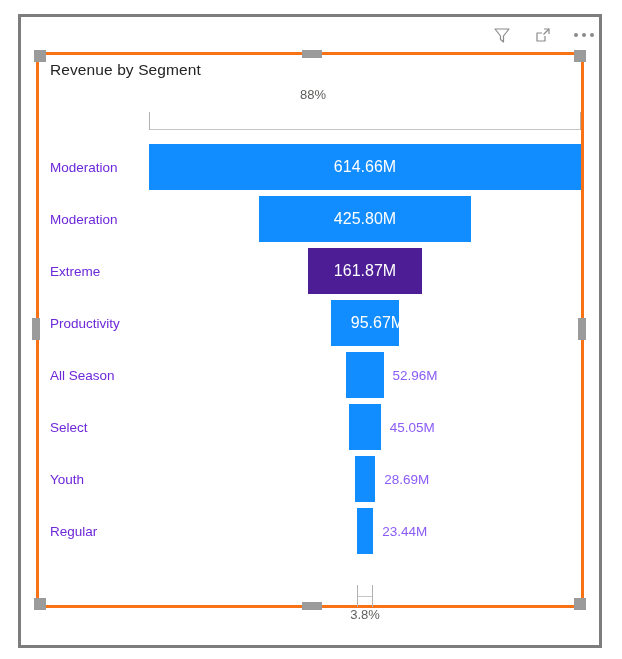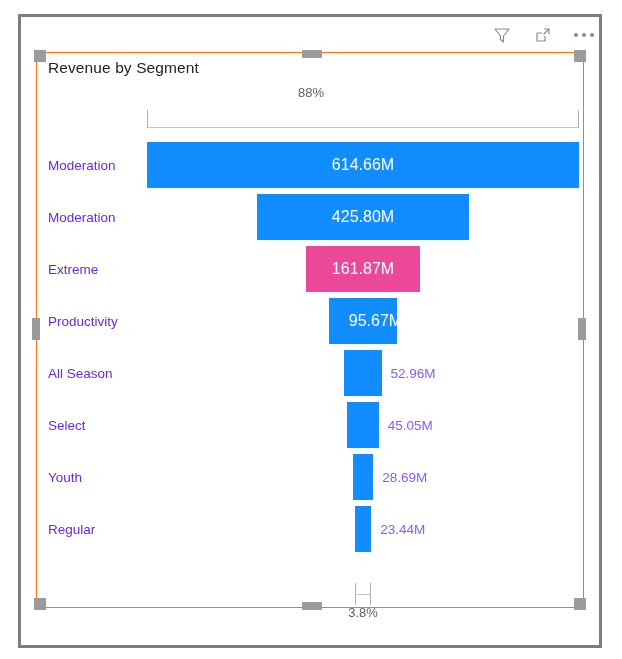--- a/index.html
+++ b/index.html
@@ -64,21 +64,21 @@
   }
 
   
   #visual {
     position: absolute;
     left: 36px;
     top: 52px;
     width: 548px;
     height: 556px;
     background: #ffffff;
-    border: 1px solid #f97316;
+    border: 3px solid #f97316;
   }
 
   
   .handle {
     position: absolute;
     background: #9b9b9b;
     z-index: 8;
   }
   .h-corner { width: 12px; height: 12px; }
   .h-top-left     { left: 34px;  top: 50px;  }
@@ -289,21 +289,21 @@
             <div class="cat-label">Moderation</div>
             <div class="bar-wrap">
               <div class="bar" style="left: 110.16px; width: 211.68px; background: rgb(17, 141, 255);">
                 <span class="bar-value-inside">425.80M</span>
               </div>
             </div>
           </div>
           <div class="funnel-row">
             <div class="cat-label">Extreme</div>
             <div class="bar-wrap">
-              <div class="bar" style="left: 159.192px; width: 113.616px; background: #ec4899;">
+              <div class="bar" style="left: 159.192px; width: 113.616px; background: #4c1d95;">
                 <span class="bar-value-inside">161.87M</span>
               </div>
             </div>
           </div>
           <div class="funnel-row">
             <div class="cat-label">Productivity</div>
             <div class="bar-wrap">
               <div class="bar" style="left: 182.304px; width: 67.392px; background: rgb(17, 141, 255); padding-left: 25px;">
                 <span class="bar-value-inside">95.67M</span>
               </div>

